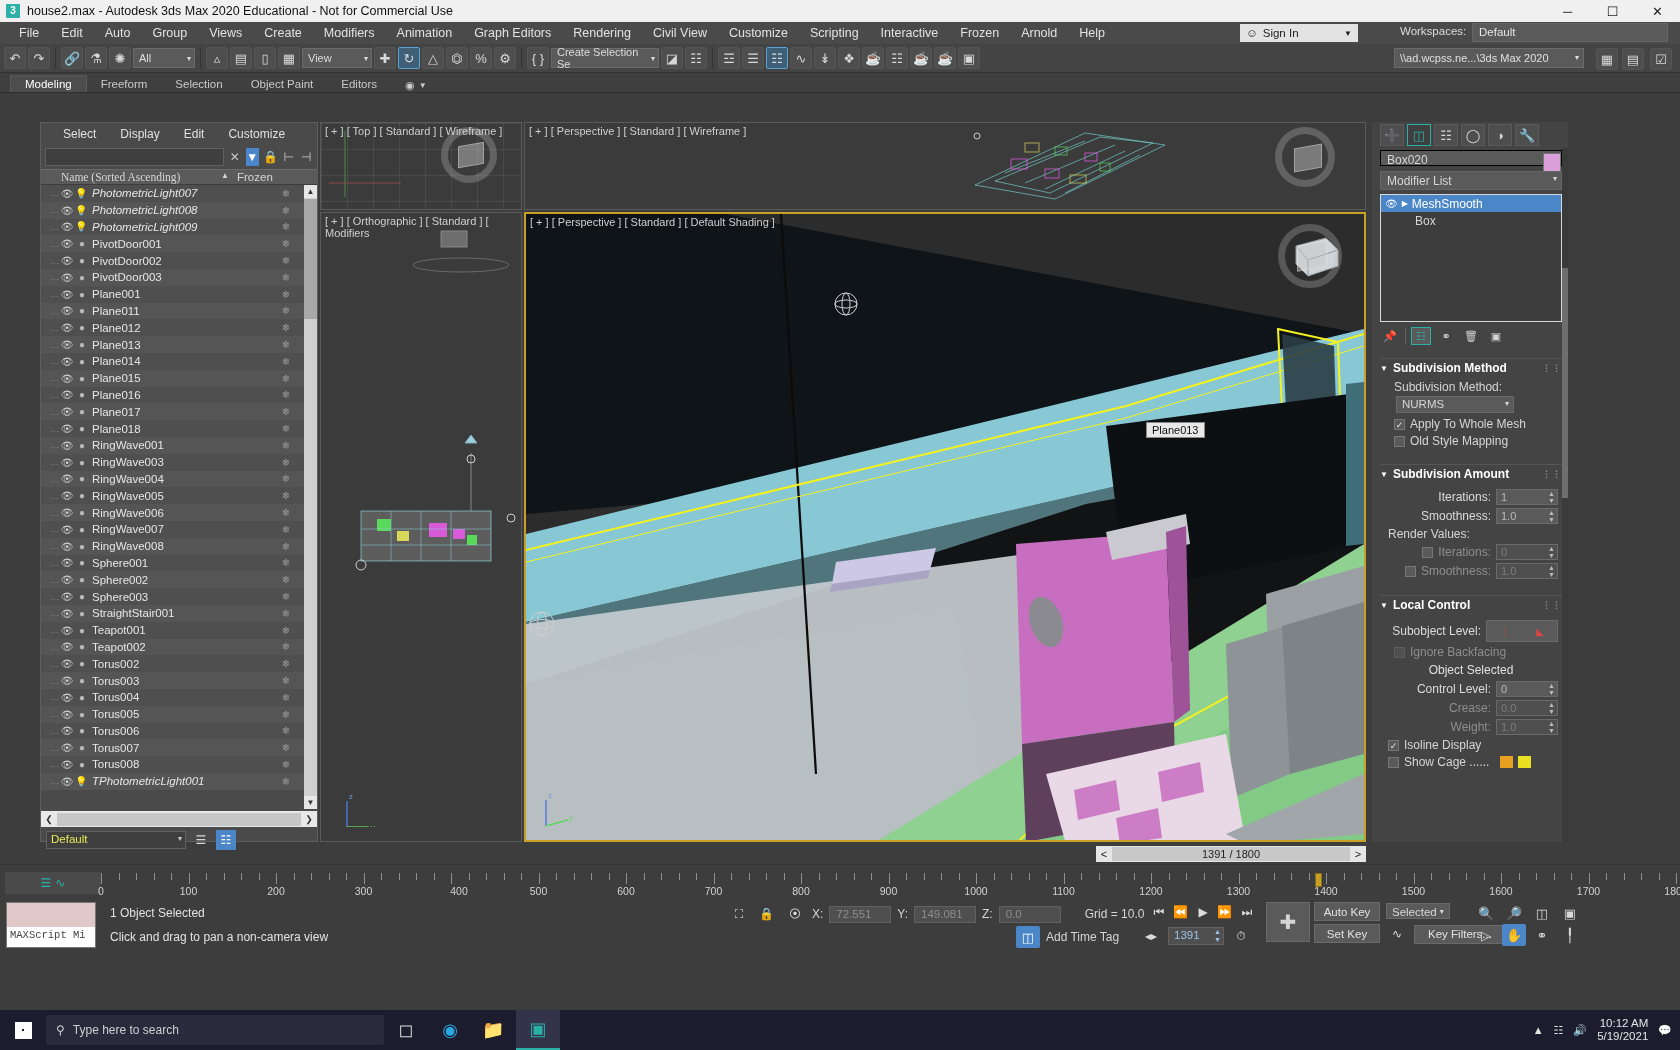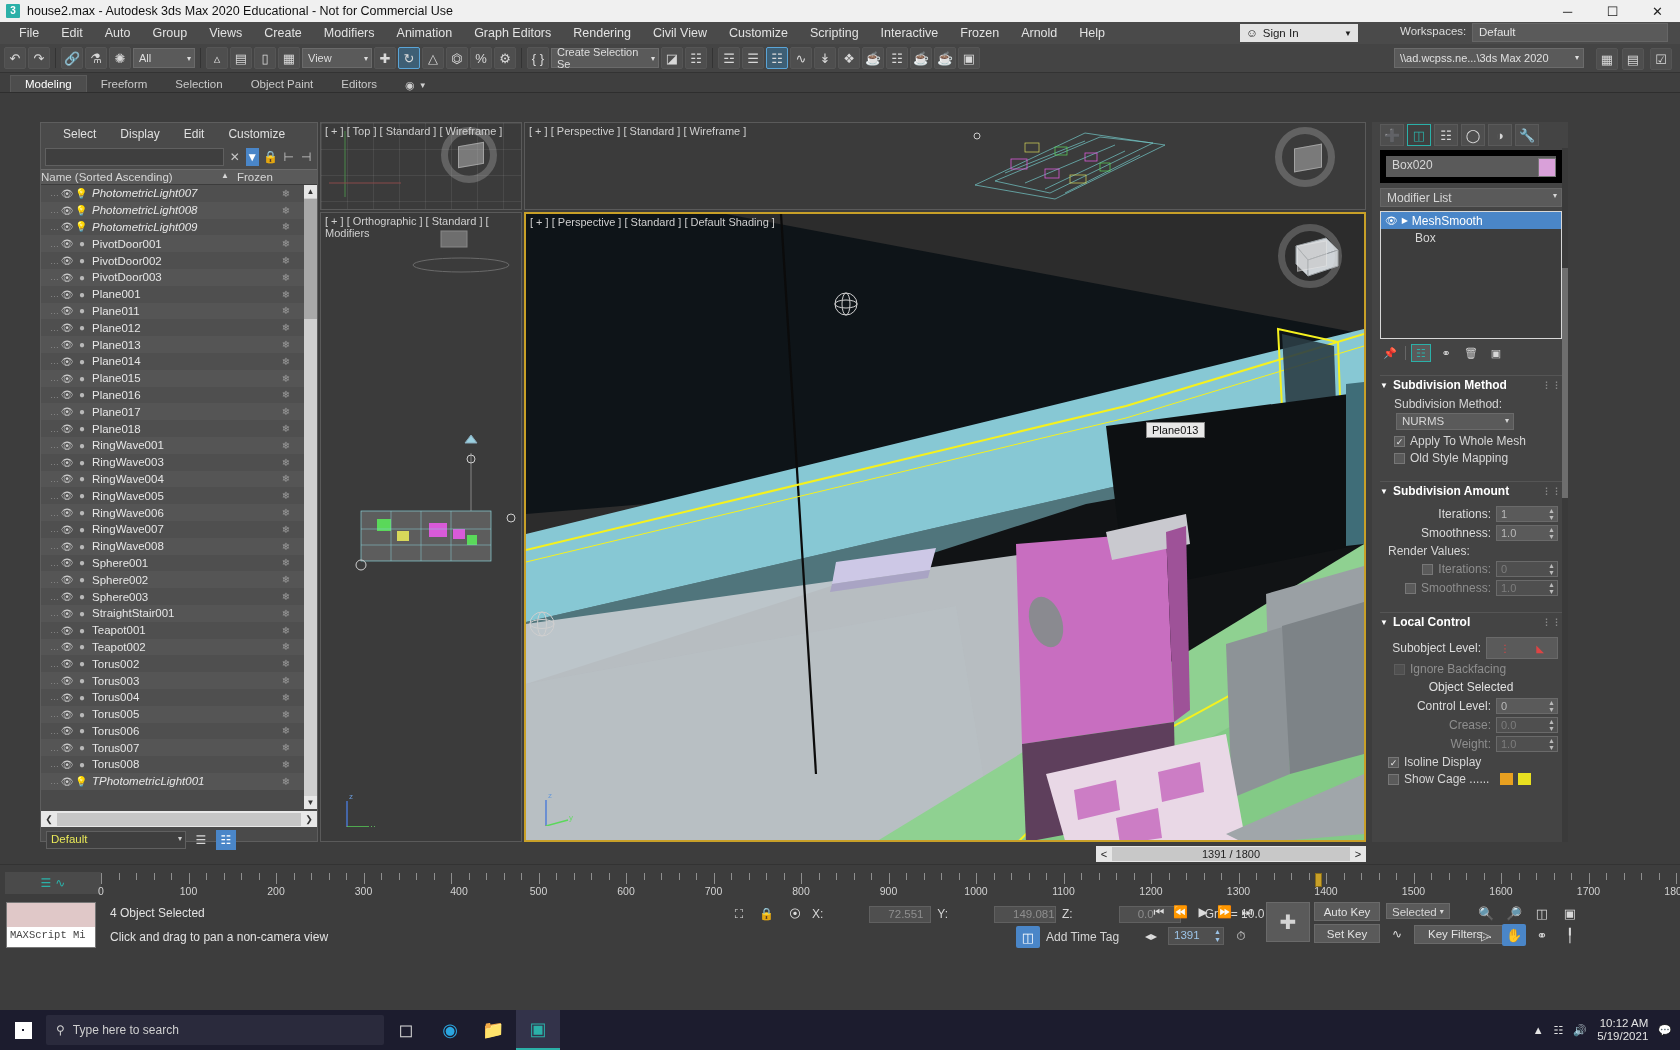--- a/index.html
+++ b/index.html
@@ -55,21 +55,21 @@
     background:#4a4a4a; border:1px solid #5e5e5e; }
   .exp-menu { height:22px; display:flex; align-items:center; gap:0; font-size:12px; padding-left:10px;}
   .exp-menu span { padding:2px 12px; color:#e0e0e0; }
   .exp-search { height:24px; display:flex; align-items:center; padding:0 4px; gap:4px;}
   .exp-input { flex:1; height:18px; background:#3f3f3f; border:1px solid #606060; }
   .exp-sbtn { width:18px; height:18px; display:flex; align-items:center; justify-content:center;
     font-size:12px; color:#c8c8c8;}
   .exp-sbtn.on { background:#4a86c8; color:#fff;}
   .exp-head { height:16px; background:#5a5a5a; display:flex; font-size:11.5px; align-items:center;
     border-top:1px solid #6a6a6a; border-bottom:1px solid #3c3c3c;}
-  .exp-head .c1 { width:192px; position:relative;}
+  .exp-head .c1 { width:192px; padding-left:20px; position:relative;font-family:Liberation Serif, serif;}
   .exp-head .c1 .sortarrow{ position:absolute; right:4px; font-size:8px;}
   .exp-head .c2 { width:60px; padding-left:4px;}
   .exp-body { height:624px; overflow:hidden; position:relative; }
   .row { height:16.8px; display:flex; align-items:center; font-size:11.5px; position:relative;}
   .row:nth-child(odd){ background:#4f4f4f;}
   .row:nth-child(even){ background:#555;}
   .row .dots { width:18px; color:#8a8a8a; font-size:9px; text-align:right;}
   .row .eye { width:16px; text-align:center; font-size:10px; color:#cfcfcf;}
   .row .tico { width:14px; text-align:center; font-size:10px;}
   .row .nm { flex:1; padding-left:3px; color:#e6e6e6;}
@@ -118,21 +118,21 @@
   .sky { position:absolute; left:0; top:0; width:100%; height:100%; background:#2c2c2c;}
   .tooltip { position:absolute; background:#e8e8e8; color:#111; font-size:11px;
     padding:1px 5px; border:1px solid #888;}
 
   
   .cmdpanel { position:absolute; left:1372px; top:122px; width:196px; height:720px; background:#444;}
   .cp-tabs { height:26px; display:flex; align-items:center; gap:3px; padding-left:8px; }
   .cp-tab { width:24px; height:22px; display:flex; align-items:center; justify-content:center;
     font-size:13px; background:#4e4e4e; border:1px solid #5a5a5a; color:#d6d6d6;}
   .cp-tab.on { background:#3f3f3f; border-color:#2bb0a8; color:#2bb0a8;}
-  .cp-namebox { margin:2px 6px 0 8px; height:33px; background:#5a5a5a; border:6px solid #000000;
+  .cp-namebox { margin:2px 6px 0 8px; height:16px; background:#5a5a5a; border:1px solid #000000;
     font-size:12px; padding:2px 0 0 6px; display:flex; }
   .cp-color { width:18px; height:19px; background:#d9a0d9; border:1px solid #777; margin-left:auto;}
   .cp-modlist { margin:5px 6px 0 8px; height:19px; background:#5a5a5a; border:1px solid #666;
     font-size:12px; padding:2px 12px 0 6px; position:relative;}
   .cp-modlist:after{content:"\25BE";position:absolute;right:4px;top:2px;font-size:8px;}
   .cp-stack { margin:4px 6px 0 8px; height:128px; background:#3d3d3d; border:1px solid #d8d8d8;
     font-size:12px; }
   .stack-row { height:17px; display:flex; align-items:center; padding-left:4px; gap:4px;}
   .stack-row.sel { background:#4a86c8; color:#fff;}
   .cp-stackbtns { margin:4px 6px 0 8px; height:20px; display:flex; align-items:center; gap:5px;}
@@ -177,21 +177,21 @@
   .playhead { position:absolute; top:0; width:7px; height:14px; background:#c8a028; border:1px solid #8a6e18;}
 
   .statusbar { position:absolute; left:0; top:898px; width:1680px; height:112px; background:#3d3d3d;}
   .maxscript { position:absolute; left:6px; top:4px; width:90px; height:46px; border:1px solid #777;}
   .ms-top { height:24px; background:#e0c8c8;}
   .ms-bot { height:20px; background:#fff; color:#444; font-family:"Liberation Mono", monospace;
     font-size:10.5px; padding:2px 0 0 3px; overflow:hidden; white-space:nowrap;}
   .st-txt { position:absolute; left:110px; font-size:12px; color:#e2e2e2;}
   .coord { position:absolute; display:flex; align-items:center; gap:6px; font-size:12px;}
   .cf { width:62px; height:17px; background:#4f4f4f; border:1px solid #606060; color:#8e8e8e;
-    font-size:11.5px; padding:1px 0 0 18px;margin-left:40px;}
+    font-size:11.5px; padding:1px 0 0 6px;}
   .anim { position:absolute; }
   .abtn { display:inline-flex; align-items:center; justify-content:center; font-size:12px;
     color:#dcdcdc; width:22px; height:20px;}
   .keybtn { width:66px; height:19px; background:#5a5a5a; border:1px solid #6a6a6a; font-size:11.5px;
     display:flex; align-items:center; justify-content:center; color:#e2e2e2;}
   .selcombo{ width:130px; height:19px; background:#5a5a5a; border:1px solid #6a6a6a; font-size:11.5px;
     padding:2px 12px 0 5px; position:relative;}
   .selcombo:after{content:"\25BE";position:absolute;right:5px;top:3px;font-size:8px;}
   .navbtn{ width:24px; height:22px; display:flex; align-items:center; justify-content:center;
     font-size:13px; color:#d8d8d8;}
@@ -1071,21 +1071,21 @@
         <div class="tlab" style="left: 1575px;">1800</div>
         <div class="playhead" style="left: 1214.12px;"></div>
       </div>
   </div>
 
   <div class="statusbar">
     <div class="maxscript">
       <div class="ms-top"></div>
       <div class="ms-bot">MAXScript Mi</div>
     </div>
-    <div class="st-txt" style="top:8px">4 Object Selected</div>
+    <div class="st-txt" style="top:8px">1 Object Selected</div>
     <div class="st-txt" style="top:32px">Click and drag to pan a non-camera view</div>
 
     <div class="coord" style="left:728px; top:6px">
       <span class="abtn">⛶</span>
       <span class="abtn">🔒</span>
       <span class="abtn">⦿</span>
       <span>X:</span>
       <span class="cf">72.551</span>
       <span>Y:</span>
       <span class="cf">149.081</span>

